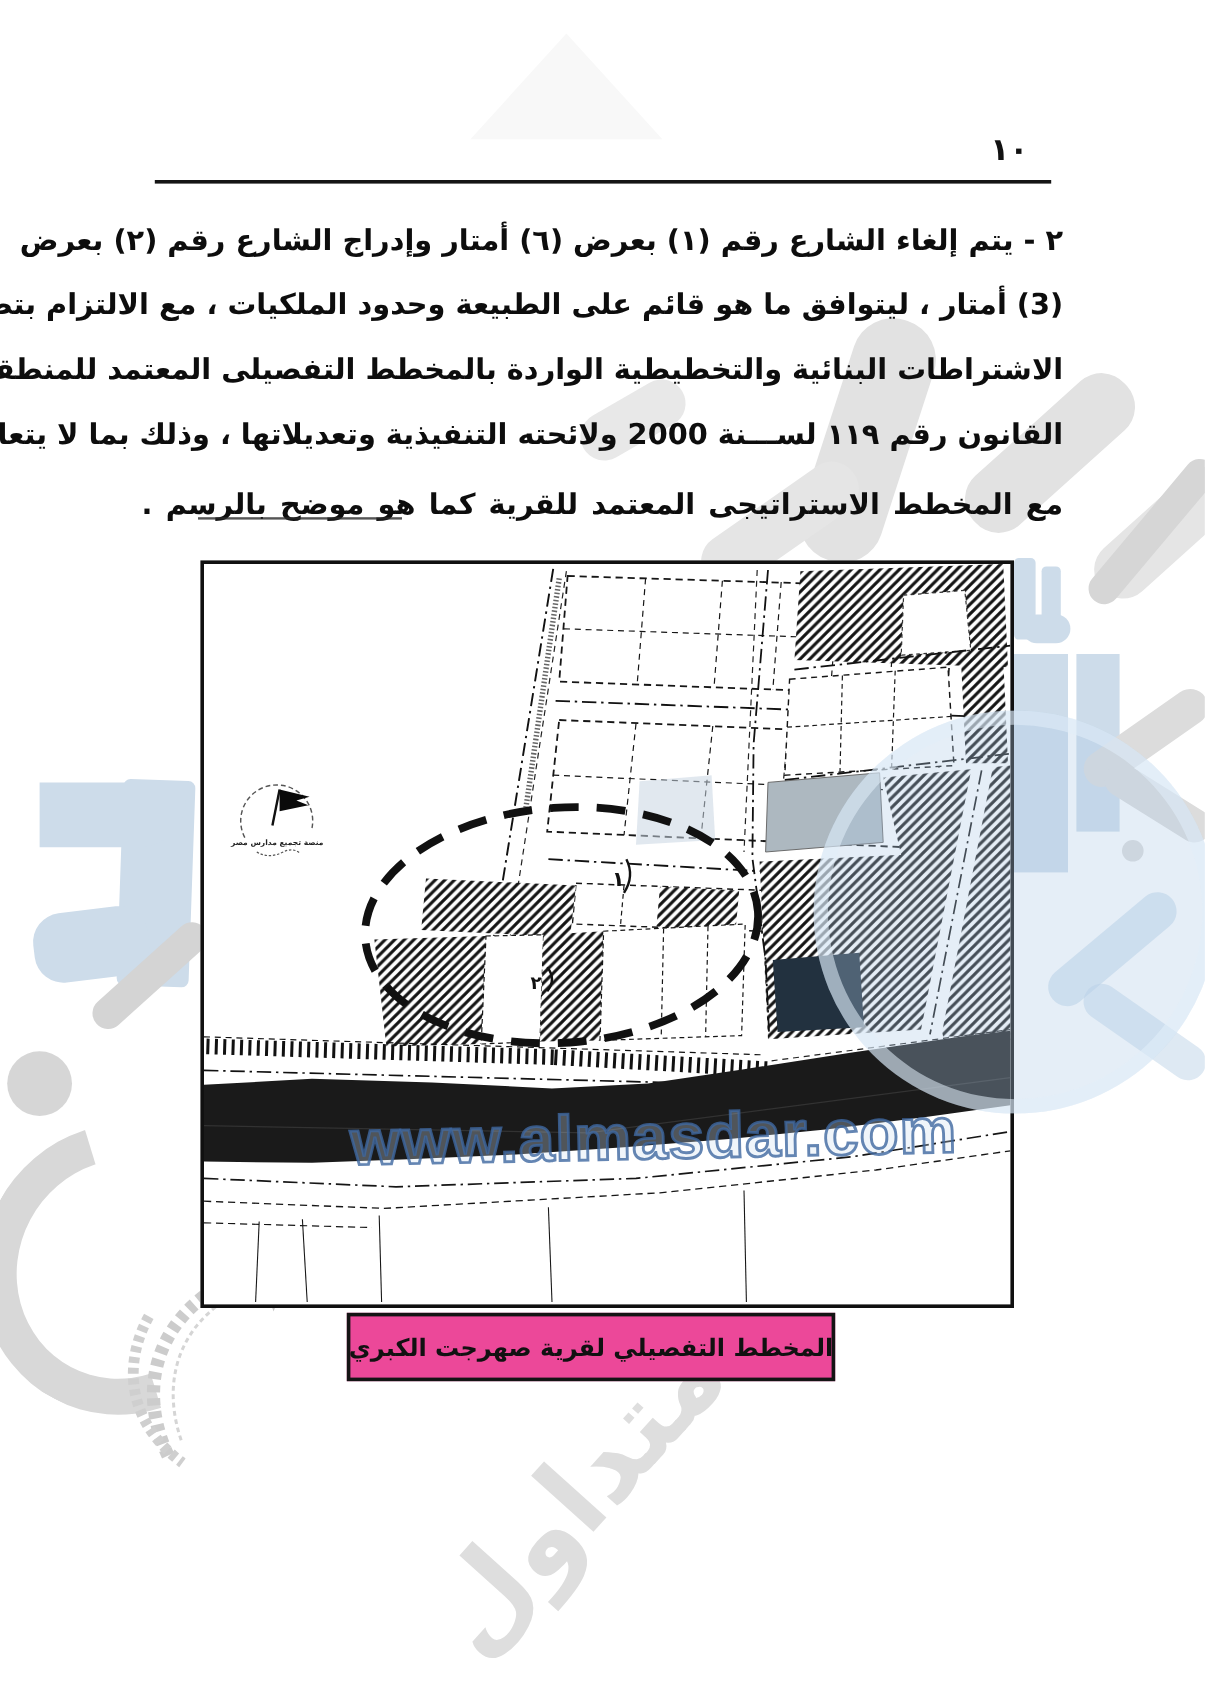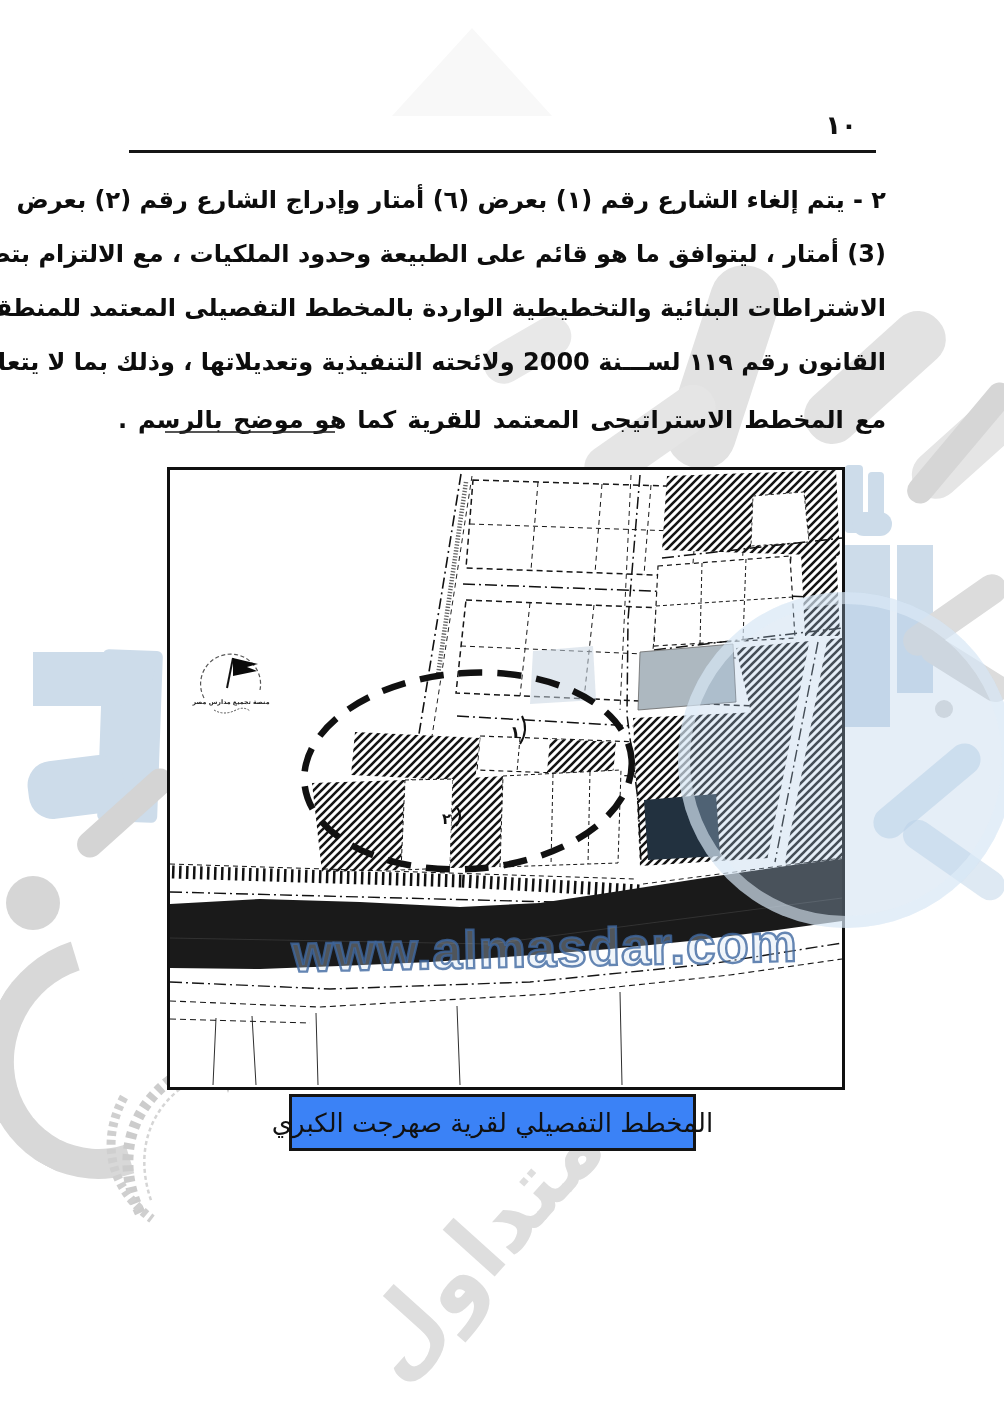--- a/index.html
+++ b/index.html
@@ -38,22 +38,22 @@
     border-top:2px solid #2a2a2a;opacity:.8;
   }
 
   
   .map-frame{
     position:absolute;left:167px;top:467px;width:672px;height:617px;
     border:3px solid #101010;background:#fff;
   }
   .caption-box{
     position:absolute;left:289px;top:1094px;width:401px;height:51px;
-    border:3px solid #141414;background:#3b82f6;display:flex;align-items:center;justify-content:center;
-    font-size:26px;font-weight:normal;color:#111;direction:rtl;white-space:nowrap;
+    border:3px solid #141414;background:#ec4899;display:flex;align-items:center;justify-content:center;
+    font-size:20px;font-weight:bold;color:#111;direction:rtl;white-space:nowrap;
   }
 
   
   .wm{position:absolute;}
   .blue{background:#cddcea;}
   .rounded{border-radius:18px;}
   .wm-url{
     position:absolute;left:292px;top:918px;width:450px;height:70px;
     font-family:"Liberation Sans",sans-serif;font-weight:bold;font-size:53px;letter-spacing:1px;
     color:rgba(205,222,240,0.30);-webkit-text-stroke:2.4px rgba(62,104,160,0.80);

